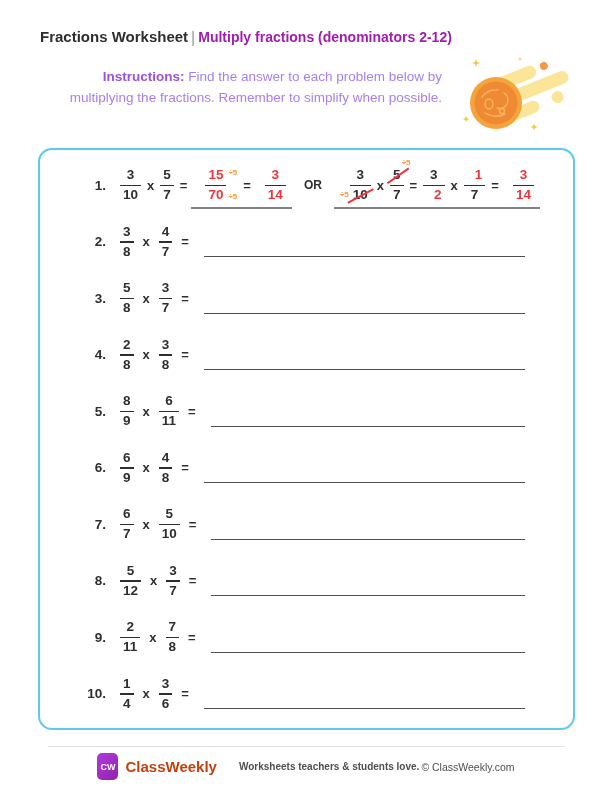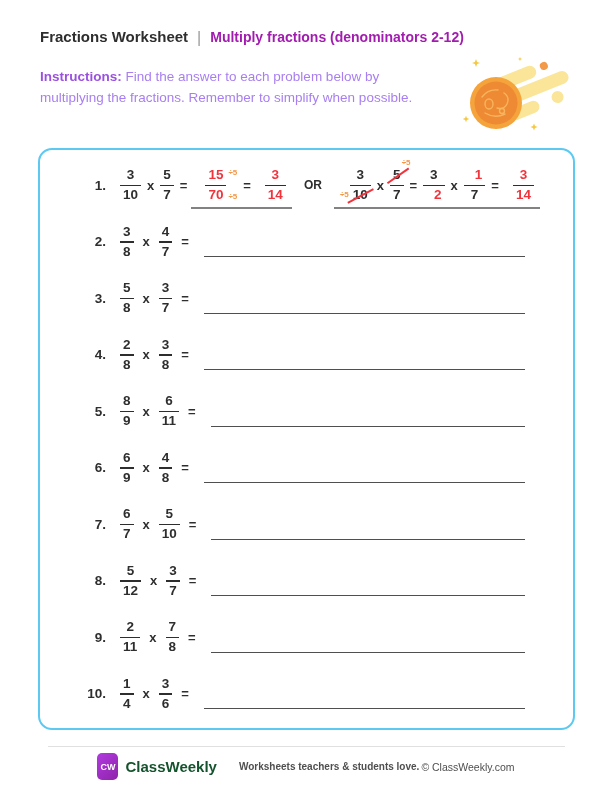--- a/index.html
+++ b/index.html
@@ -1,27 +1,27 @@
 <!DOCTYPE html>
 <html><head>
 <meta charset="utf-8">
 <style>
   html,body{margin:0;padding:0;background:#fff;}
   .page{position:relative;width:612px;height:792px;background:#fff;overflow:hidden;
         font-family:"Liberation Sans",sans-serif;color:#2e2e2e;}
 
   
-  .header{position:absolute;left:40px;top:28px;display:flex;align-items:baseline;gap:9px;}
+  .header{position:absolute;left:40px;top:28px;display:flex;align-items:baseline;gap:3px;}
   .title{font-size:15px;font-weight:700;color:#2e2e2e;}
   .hsep{font-size:16px;font-weight:300;color:#9a9a9a;position:relative;top:1px;}
   .subtitle{font-size:14px;font-weight:700;color:#a21caf;}
 
   
   .instructions{position:absolute;left:40px;top:66px;width:402px;
-                font-size:13.5px;line-height:21px;color:#a87ff0;}
+                font-size:13.5px;line-height:21px;color:#a87ff0;text-align:right;}
   .instructions b{color:#9b51e0;font-weight:700;}
 
   
   .comet{position:absolute;left:460px;top:55px;width:120px;height:80px;}
 
   
   .pbox{position:absolute;left:38px;top:148px;width:537px;height:582px;box-sizing:border-box;
         border:2px solid #5bc9f2;border-radius:14px;padding:7px 48px 0 36px;}
   .row{display:flex;align-items:center;height:56.5px;}
   .pnum{width:30px;text-align:right;font-size:13.5px;font-weight:600;color:#2e2e2e;
@@ -53,21 +53,21 @@
   .orlbl{font-size:12px;font-weight:600;color:#2e2e2e;margin:0 14px;flex:none;}
 
   
   .footer-sep{position:absolute;left:48px;right:47px;top:746px;height:1px;background:#e0e0e0;}
   .footer{position:absolute;left:0;right:0;top:753px;display:flex;align-items:center;
           justify-content:center;}
   .cw-badge{width:21px;height:27px;border-radius:5px;
             background:linear-gradient(135deg,#b13ae0,#8e24aa);
             display:flex;align-items:center;justify-content:center;
             color:#fff;font-size:9px;font-weight:700;margin-right:7px;}
-  .brand{font-size:15px;font-weight:700;color:#14532d;margin-right:22px;}
+  .brand{font-size:15px;font-weight:700;color:#c2410c;margin-right:22px;}
   .tagline{font-size:10px;color:#4f4f4f;margin-right:2px;font-weight:bold;}
   .copyright{font-size:10.5px;color:#4f4f4f;}
 </style>
 </head>
 <body>
 
 <div class="page">
 
   <div class="header">
     <span class="title">Fractions Worksheet</span>

